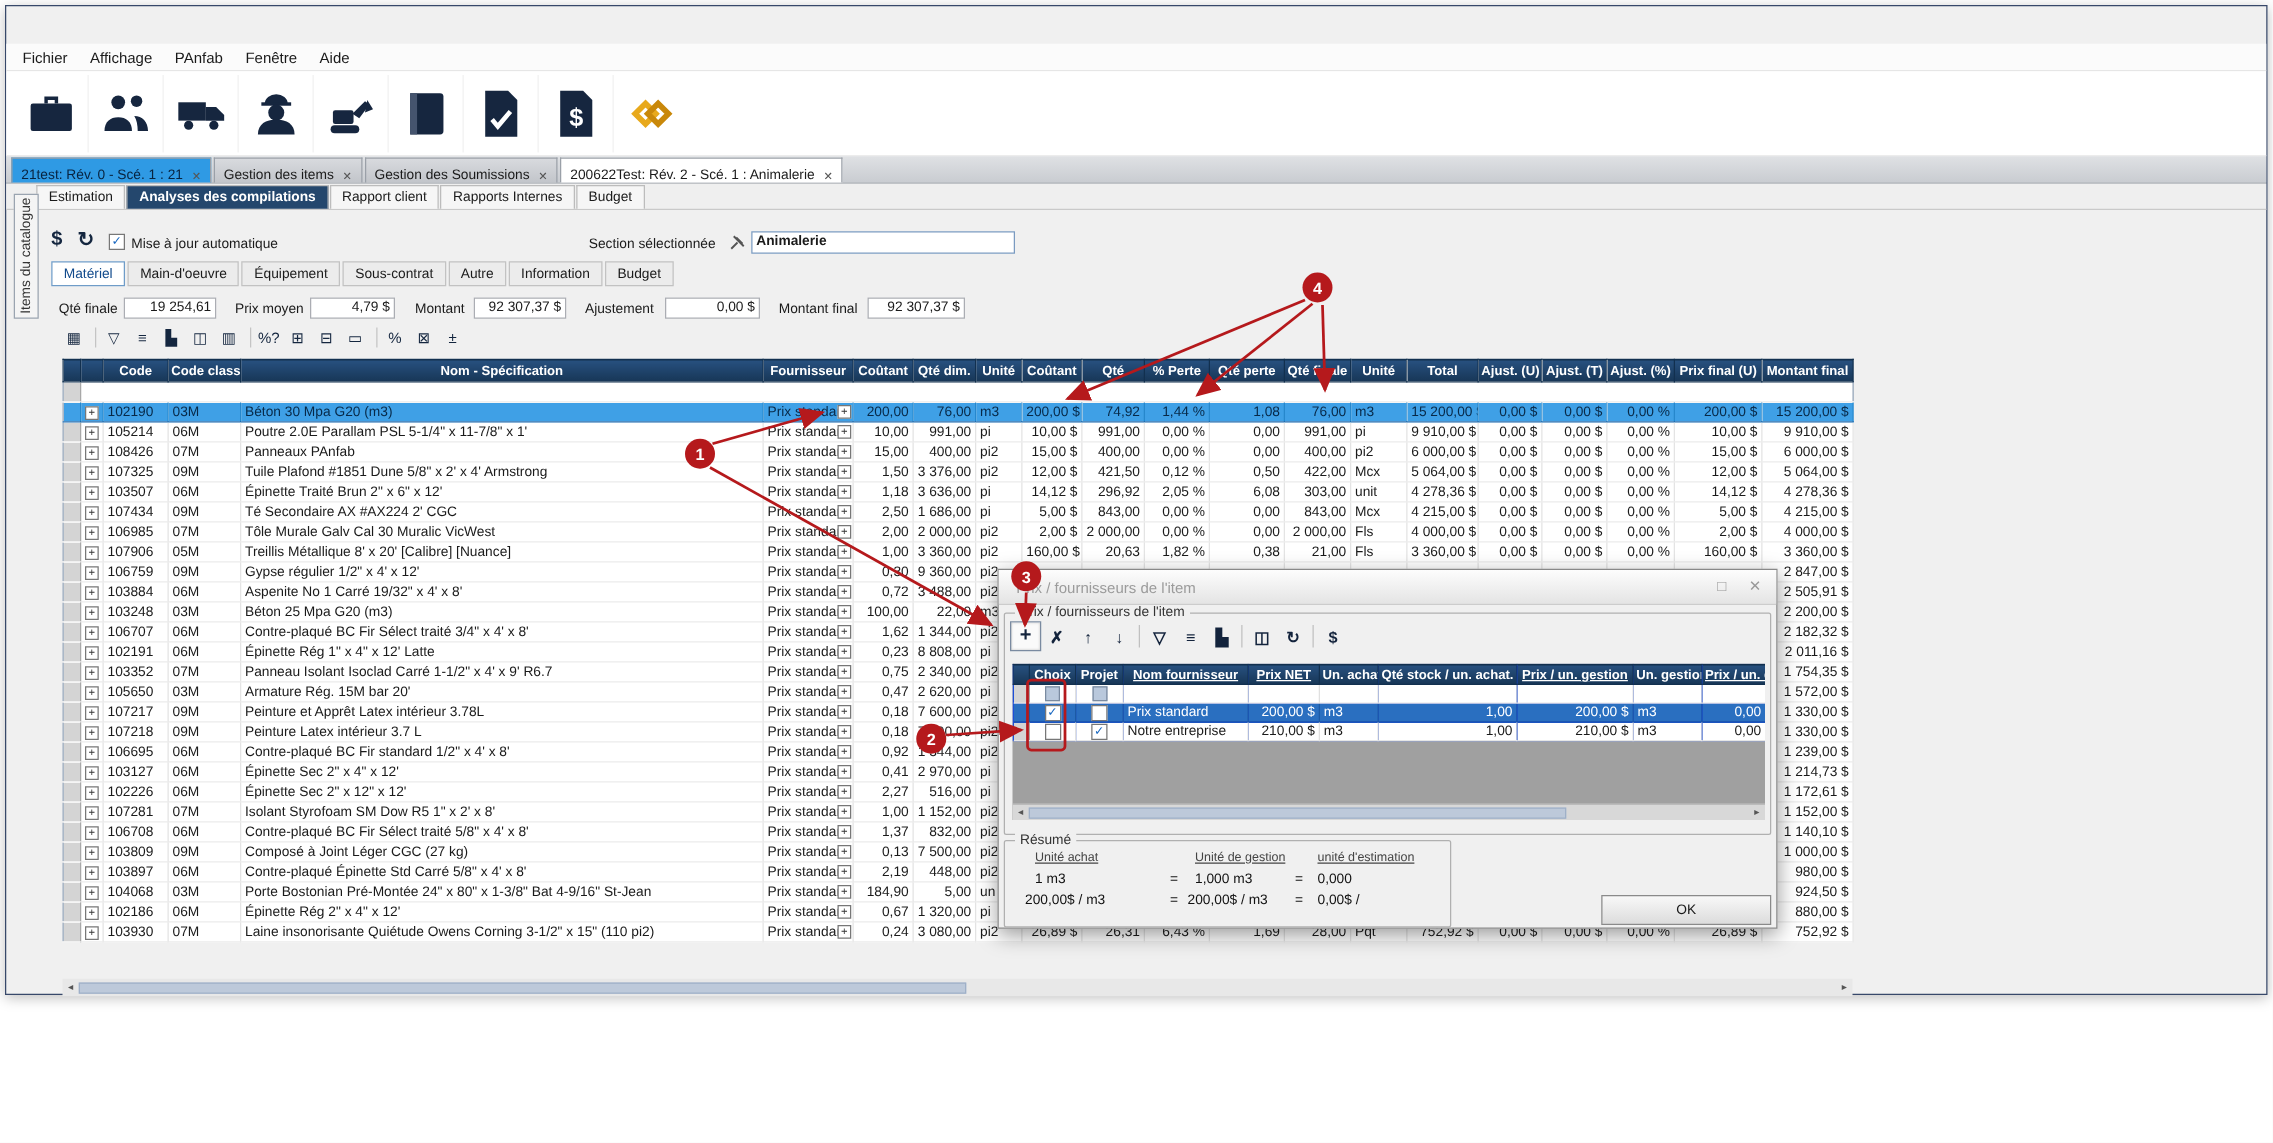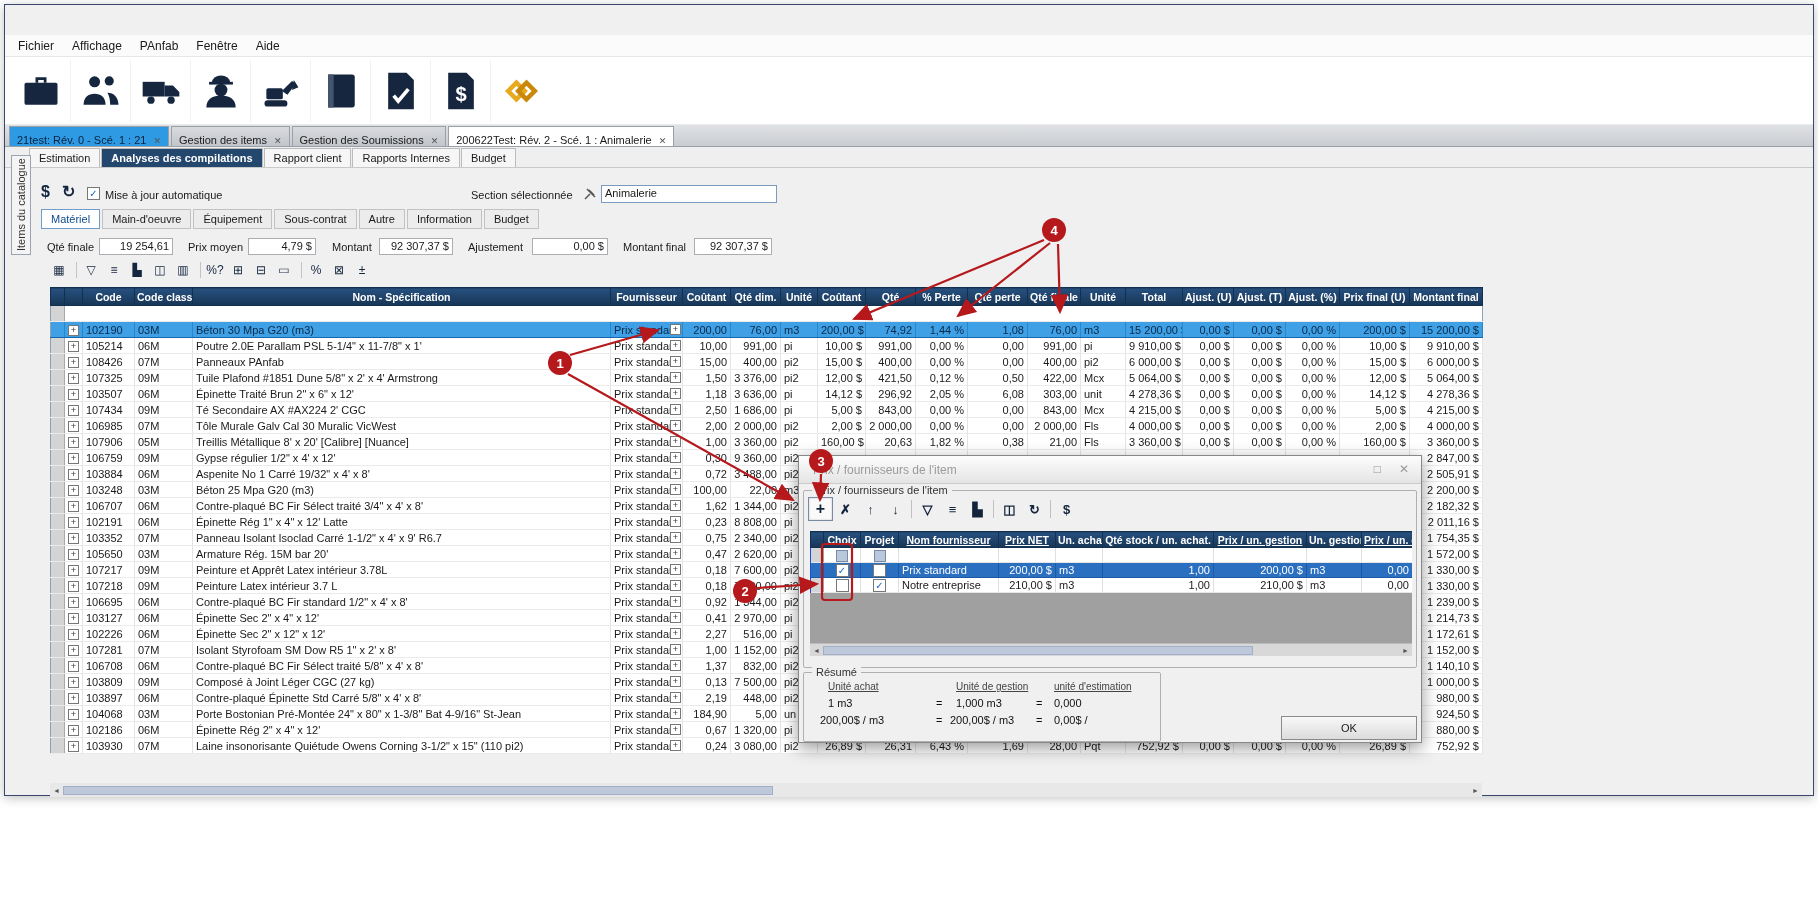--- a/index.html
+++ b/index.html
@@ -206,21 +206,21 @@
     <div class="vtab">Items du catalogue</div>
 
     <span class="abs icn" style="left:36px;top:178px;font-size:16px">$</span>
     <span class="abs icn" style="left:57px;top:177px;font-size:16px">↻</span>
     <span class="cb abs" style="left:82px;top:182px"><span>✓</span></span>
     <span class="abs" style="left:100px;top:184px">Mise à jour automatique</span>
     <span class="abs" style="left:466px;top:184px">Section sélectionnée</span>
     <svg class="abs" style="left:578px;top:182px" width="14" height="14">
       <path d="M2 12L7 7 M6 3l5 5M4 2l8 8" stroke="#555" stroke-width="1.5" fill="none"></path>
     </svg>
-    <div class="field abs" style="left:596px;top:180px;width:176px;height:18px;font-weight:normal;border-color:#7a9ac0">Animalerie</div>
+    <div class="field abs" style="left:596px;top:180px;width:211px;height:18px;font-weight:bold;border-color:#7a9ac0">Animalerie</div>
 
     <div class="cattabs">
       <div class="ctab active">
           <span>Matériel</span>
         </div>
       <div class="ctab">
           <span>Main-d'oeuvre</span>
         </div>
       <div class="ctab">
           <span>Équipement</span>

